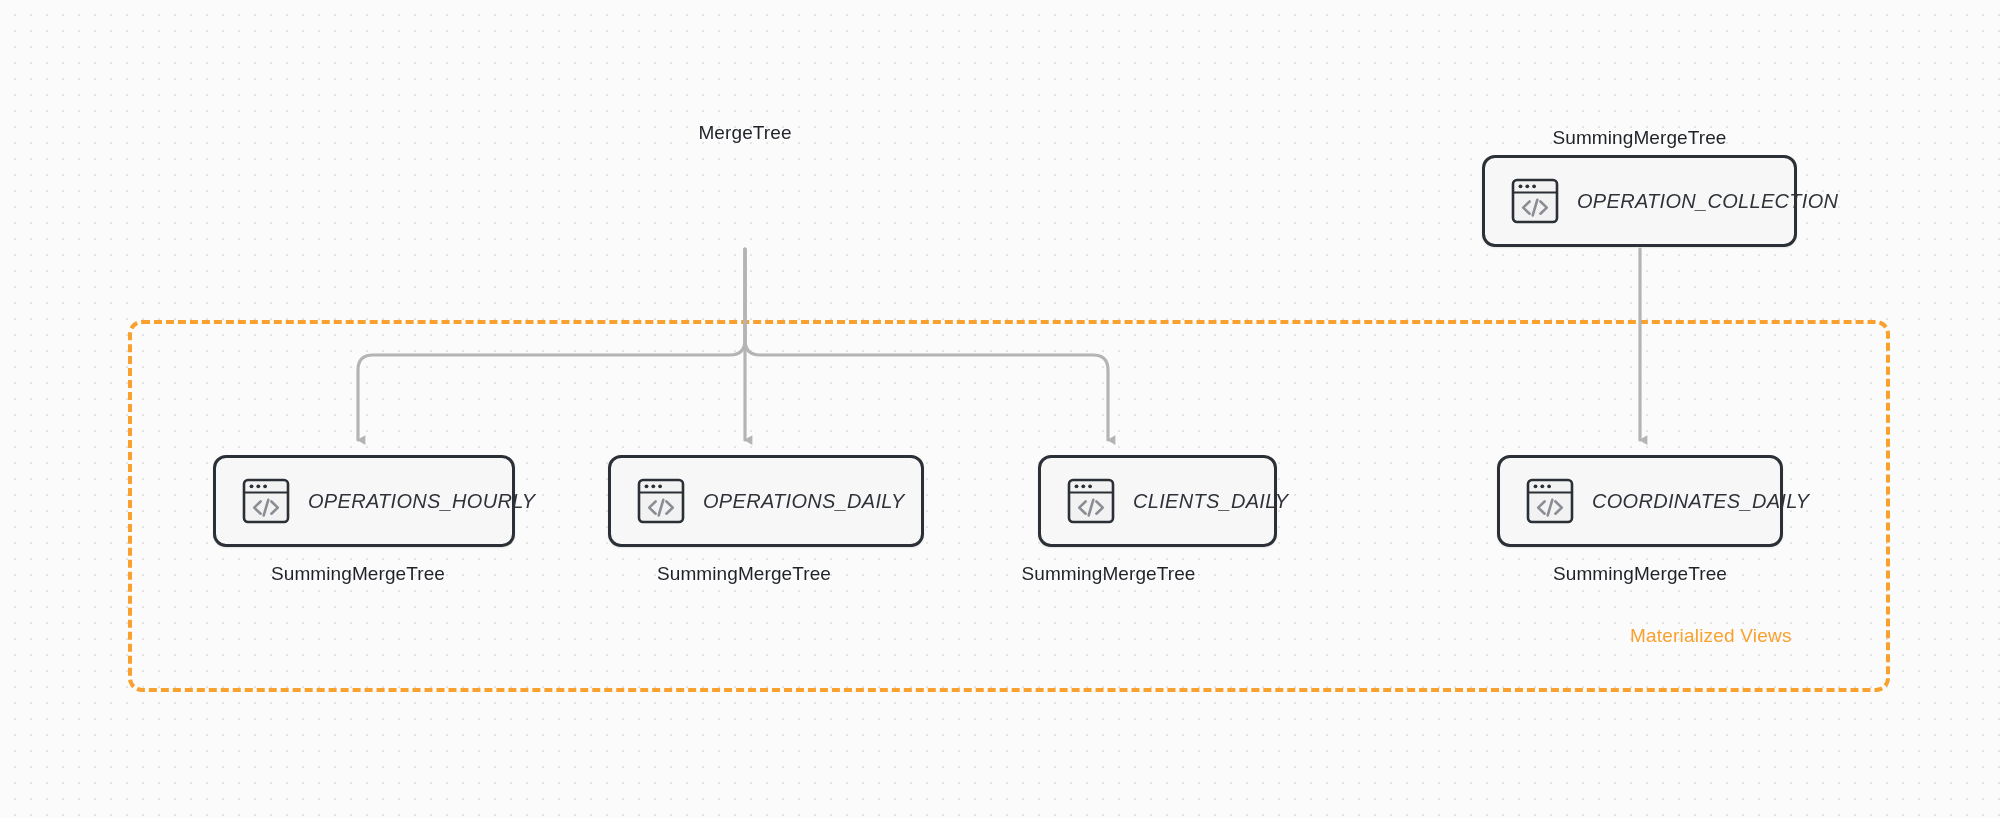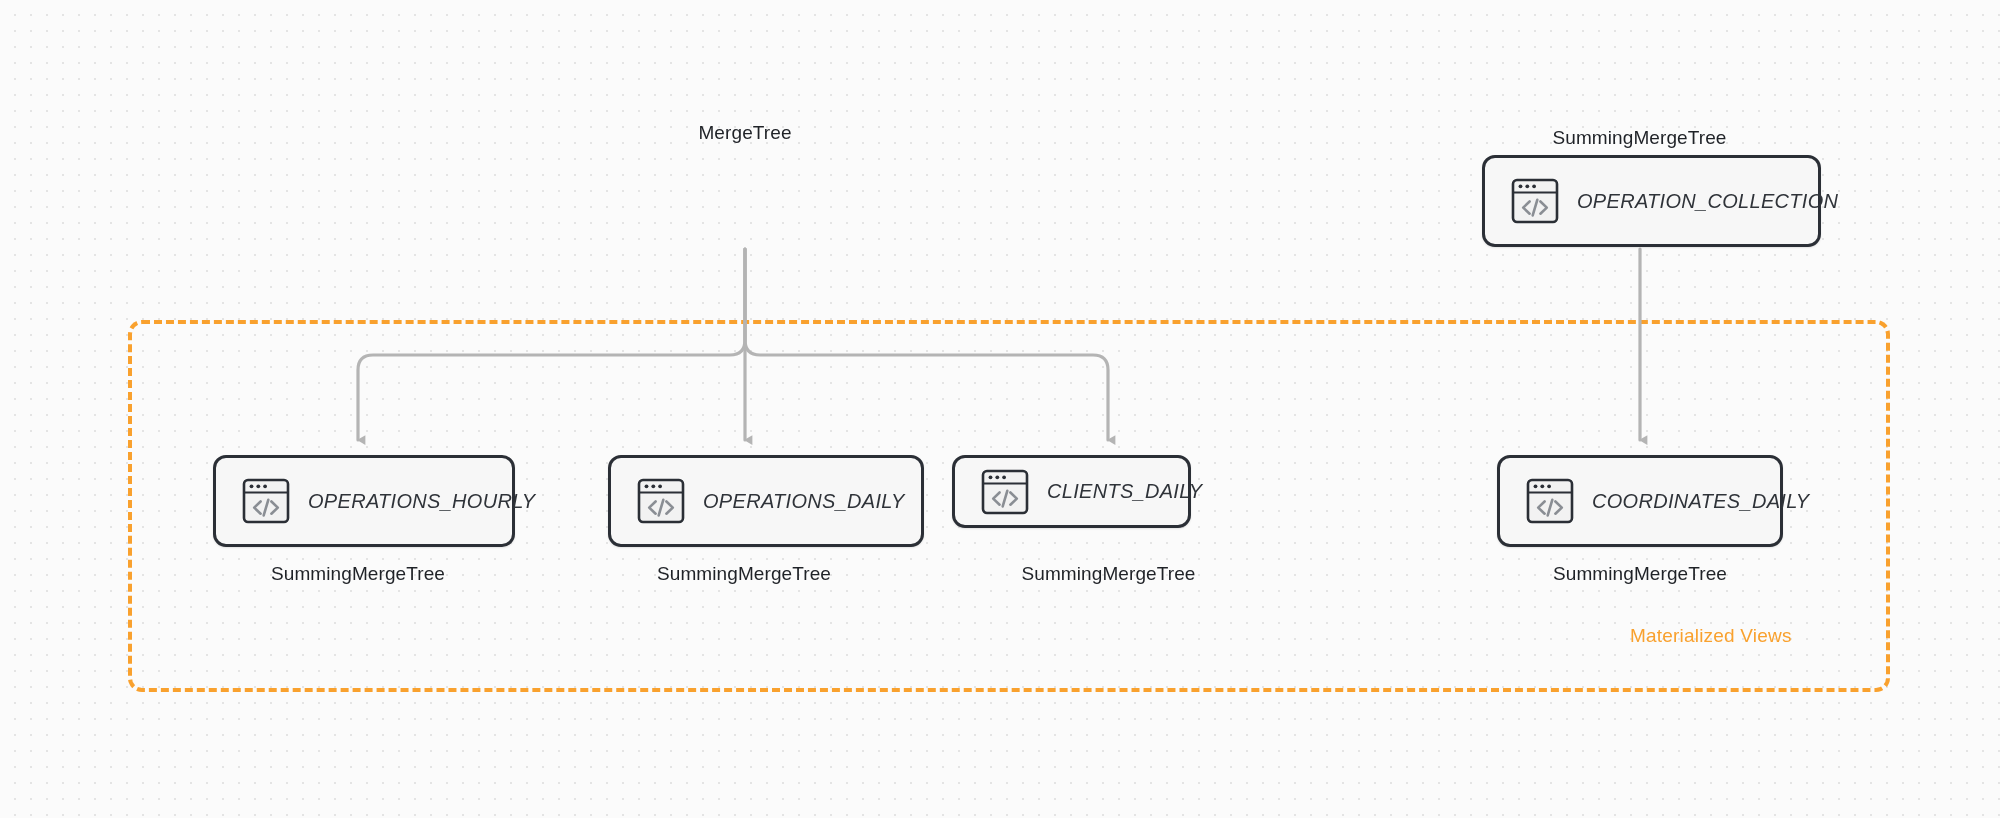--- a/index.html
+++ b/index.html
@@ -115,21 +115,21 @@
 
   <div class="engine-label" style="left:213px; top:563px; width:290px;">SummingMergeTree</div>
 
   <div class="engine-label" style="left:608px; top:563px; width:272px;">SummingMergeTree</div>
 
   <div class="engine-label" style="left:989px; top:563px; width:239px;">SummingMergeTree</div>
 
   <div class="engine-label" style="left:1497px; top:563px; width:286px;">SummingMergeTree</div>
 
 
-  <div class="node" style="left:1482px; top:155px; width:339px; height:92px;">
+  <div class="node" style="left:1482px; top:155px; width:315px; height:92px;">
     <span class="node-icon">
       <svg viewBox="0 0 48 46" width="48" height="46">
         <rect x="2" y="2" width="44" height="42" rx="4" ry="4" fill="#f2f2f2" stroke="#2b2f36" stroke-width="2.6"></rect>
         <path d="M2.6,14.5 H45.4" stroke="#2b2f36" stroke-width="2.2"></path>
         <circle cx="9.5" cy="8.3" r="1.9" fill="#2b2f36"></circle>
         <circle cx="16.3" cy="8.3" r="1.9" fill="#2b2f36"></circle>
         <circle cx="23.1" cy="8.3" r="1.9" fill="#2b2f36"></circle>
         <path d="M18.6,23.5 L12.2,29.6 L18.6,35.7" fill="none" stroke="#8a8e94" stroke-width="2.6" stroke-linecap="round" stroke-linejoin="round"></path>
         <path d="M29.4,23.5 L35.8,29.6 L29.4,35.7" fill="none" stroke="#8a8e94" stroke-width="2.6" stroke-linecap="round" stroke-linejoin="round"></path>
         <path d="M26.3,21.8 L21.7,37.4" fill="none" stroke="#8a8e94" stroke-width="2.6" stroke-linecap="round"></path>
@@ -163,21 +163,21 @@
         <circle cx="16.3" cy="8.3" r="1.9" fill="#2b2f36"></circle>
         <circle cx="23.1" cy="8.3" r="1.9" fill="#2b2f36"></circle>
         <path d="M18.6,23.5 L12.2,29.6 L18.6,35.7" fill="none" stroke="#8a8e94" stroke-width="2.6" stroke-linecap="round" stroke-linejoin="round"></path>
         <path d="M29.4,23.5 L35.8,29.6 L29.4,35.7" fill="none" stroke="#8a8e94" stroke-width="2.6" stroke-linecap="round" stroke-linejoin="round"></path>
         <path d="M26.3,21.8 L21.7,37.4" fill="none" stroke="#8a8e94" stroke-width="2.6" stroke-linecap="round"></path>
       </svg>
     </span>
     <span class="node-title">OPERATIONS_DAILY</span>
   </div>
 
-  <div class="node" style="left:952px; top:455px; width:239px; height:73px;">
+  <div class="node" style="left:1038px; top:455px; width:239px; height:92px;">
     <span class="node-icon">
       <svg viewBox="0 0 48 46" width="48" height="46">
         <rect x="2" y="2" width="44" height="42" rx="4" ry="4" fill="#f2f2f2" stroke="#2b2f36" stroke-width="2.6"></rect>
         <path d="M2.6,14.5 H45.4" stroke="#2b2f36" stroke-width="2.2"></path>
         <circle cx="9.5" cy="8.3" r="1.9" fill="#2b2f36"></circle>
         <circle cx="16.3" cy="8.3" r="1.9" fill="#2b2f36"></circle>
         <circle cx="23.1" cy="8.3" r="1.9" fill="#2b2f36"></circle>
         <path d="M18.6,23.5 L12.2,29.6 L18.6,35.7" fill="none" stroke="#8a8e94" stroke-width="2.6" stroke-linecap="round" stroke-linejoin="round"></path>
         <path d="M29.4,23.5 L35.8,29.6 L29.4,35.7" fill="none" stroke="#8a8e94" stroke-width="2.6" stroke-linecap="round" stroke-linejoin="round"></path>
         <path d="M26.3,21.8 L21.7,37.4" fill="none" stroke="#8a8e94" stroke-width="2.6" stroke-linecap="round"></path>

